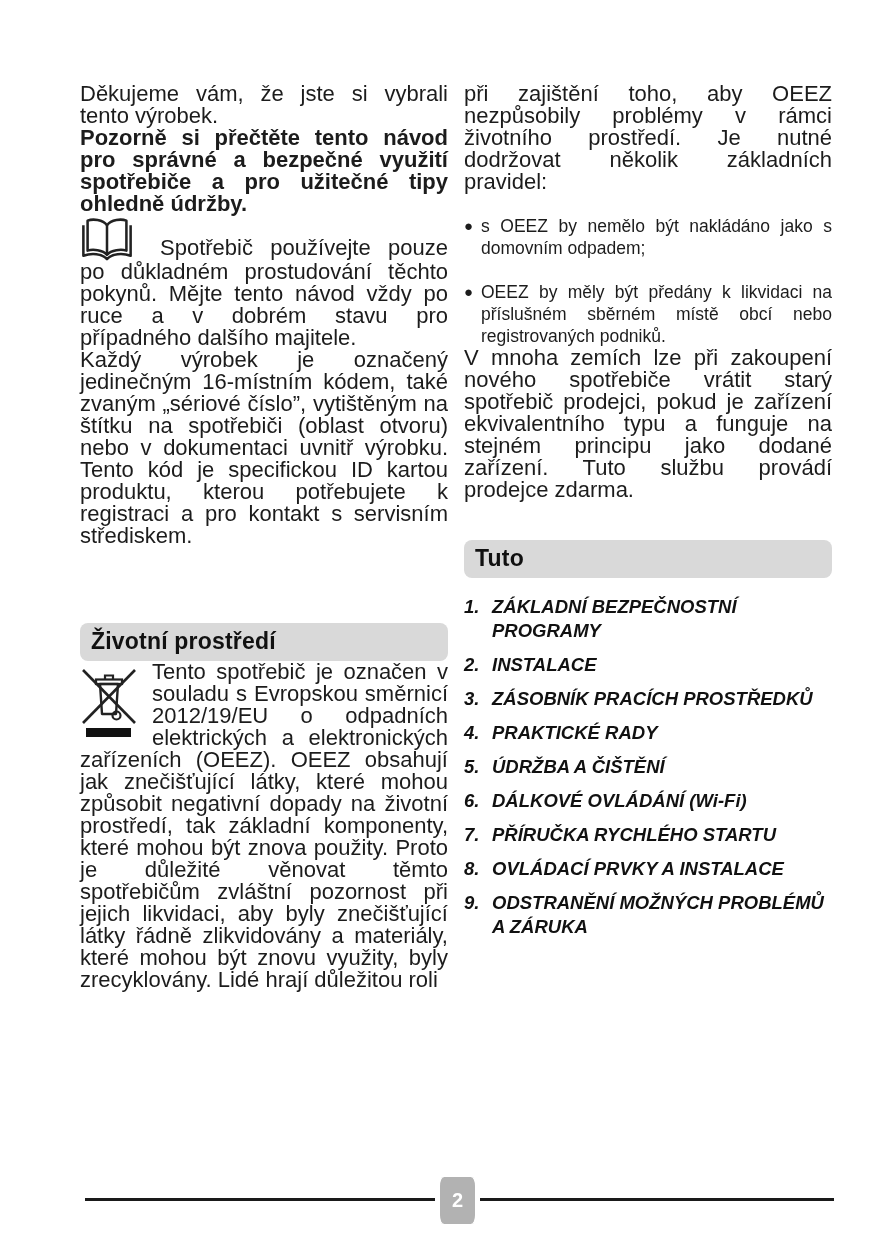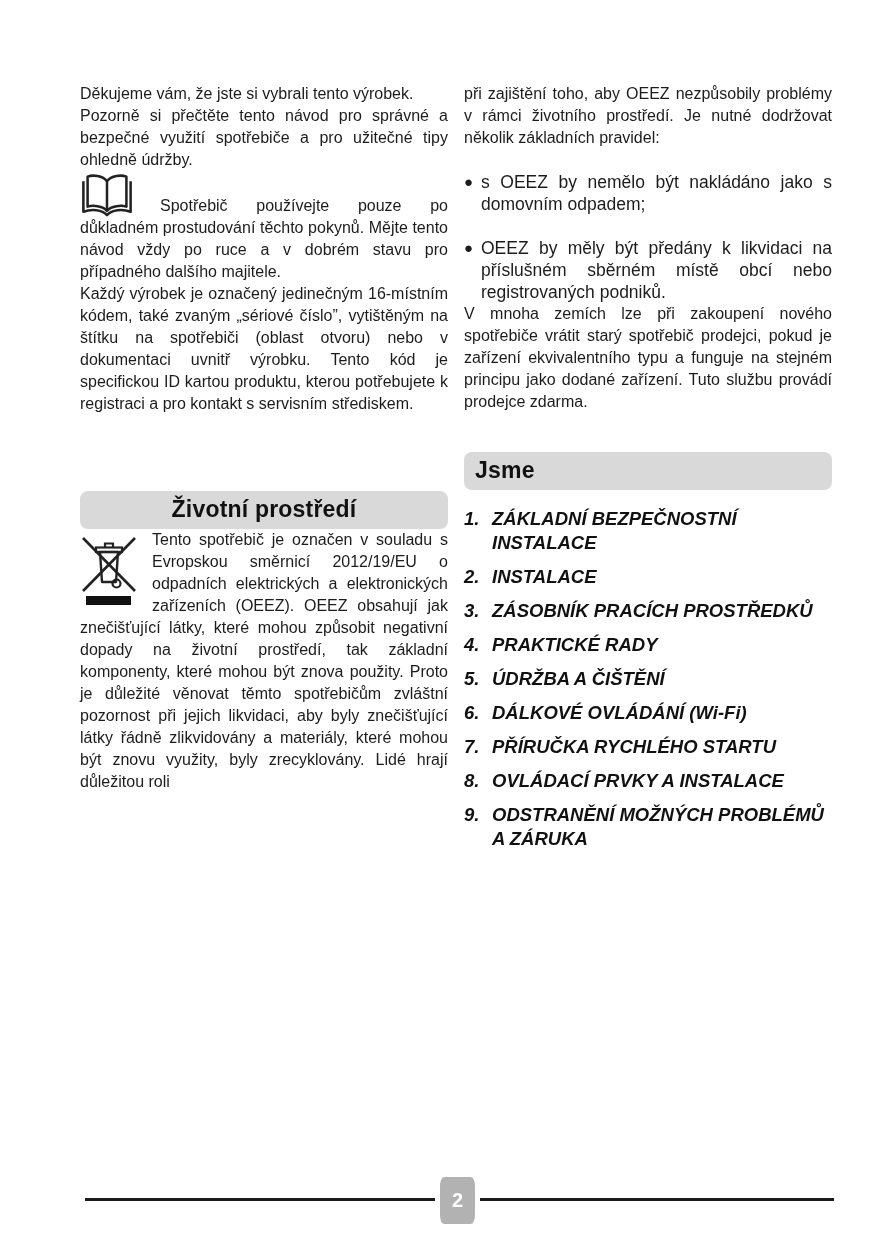--- a/index.html
+++ b/index.html
@@ -11,29 +11,29 @@
     font-family: "Liberation Sans", sans-serif;
     color: #1c1c1c;
     overflow: hidden;
   }
   .col { position: absolute; top: 83px; width: 368px; }
   .col-left  { left: 80px; }
   .col-right { left: 464px; }
 
   p.body {
     margin: 0;
-    font-size: 16px;
+    font-size: 22px;
     line-height: 22px;
     text-align: justify;
     text-justify: inter-word;
   }
-  .mt-read   { margin-top: 30px; }
+  .mt-read   { margin-top: 30px; font-weight: bold; }
   .mt-manual { margin-top: 64px; }
   .mt-serial { margin-top: 86px; }
-  .mt-header { margin-top: 76px; text-align: center; }
+  .mt-header { margin-top: 76px; }
   .mt-weee   { margin-top: 16px; }
   .mt-take   { margin-top: 27px; }
 
   .section-header {
     background: #d9d9d9;
     border-radius: 8px;
     padding: 5px 11px 6px 11px;
     font-size: 23px;
     font-weight: bold;
     color: #111;
@@ -170,26 +170,26 @@
         <span>s OEEZ by nemělo být nakládáno jako s domovním odpadem;</span>
       </li>
       <li>
         <span class="bullet">●</span>
         <span>OEEZ by měly být předány k likvidaci na příslušném sběrném místě obcí nebo registrovaných podniků.</span>
       </li>
     </ul>
 
     <p class="body mt-take">V mnoha zemích lze při zakoupení nového spotřebiče vrátit starý spotřebič prodejci, pokud je zařízení ekvivalentního typu a funguje na stejném principu jako dodané zařízení. Tuto službu provádí prodejce zdarma.</p>
 
-    <div class="section-header obsah-header">Jsme</div>
+    <div class="section-header obsah-header">Tuto</div>
 
     <ol class="toc">
       <li>
         <span class="toc-num">1.</span>
-        <span class="toc-label">ZÁKLADNÍ BEZPEČNOSTNÍ INSTALACE</span>
+        <span class="toc-label">ZÁKLADNÍ BEZPEČNOSTNÍ PROGRAMY</span>
       </li>
       <li>
         <span class="toc-num">2.</span>
         <span class="toc-label">INSTALACE</span>
       </li>
       <li>
         <span class="toc-num">3.</span>
         <span class="toc-label">ZÁSOBNÍK PRACÍCH PROSTŘEDKŮ</span>
       </li>
       <li>

